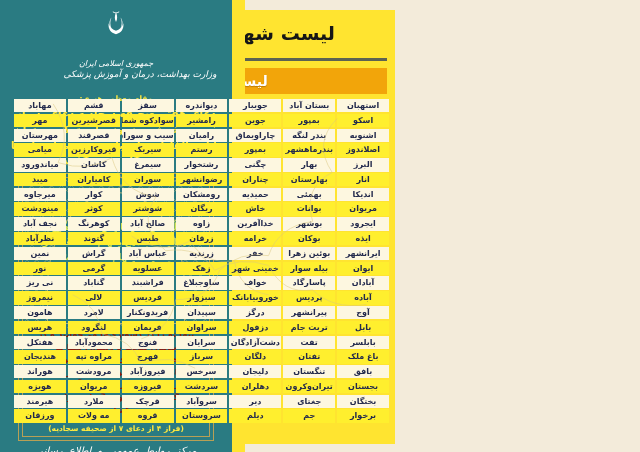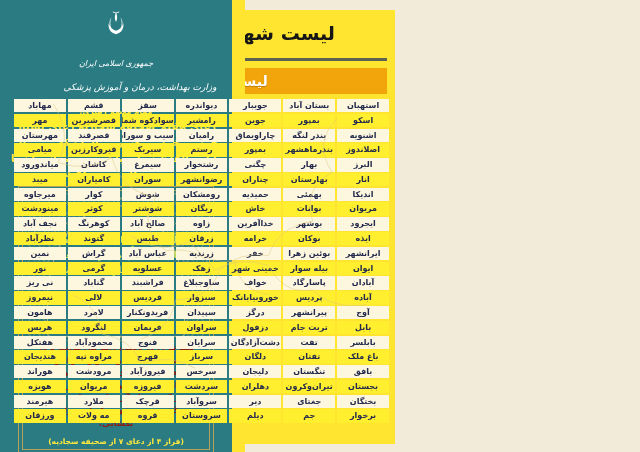--- a/index.html
+++ b/index.html
@@ -42,21 +42,21 @@
   
   .right-panel{
     position:absolute; top:0; left:0; width:245px; height:452px; display:flex;
   }
   .yellow-strip{ width:13px; background:#ffe430; height:100%; }
   .teal{
     flex:1; background:#2a7b82; color:#fff; text-align:center; position:relative;
   }
   .emblem{ margin-top:9px; height:28px; }
   .gov-line1{ font-size:8px; font-style:italic; color:#fff; margin-top:18px; }
-  .gov-line2{ font-size:9px; font-style:italic; color:#fff; margin-top:14px;padding-left:48px; }
+  .gov-line2{ font-size:9px; font-style:italic; color:#fff; margin-top:1px;padding-left:48px; }
   .attribution{ font-size:7.5px; font-weight:bold; color:#ffe93e; margin-top:15px; }
   .quote{
     font-size:10.5px; font-weight:bold; color:#ffe93e; line-height:1.5;
     padding:3px 9px 0; text-align:center;
   }
   .ornate-box{
     position:relative; width:188px; height:260px; margin:8px auto 0;
     border:1.5px solid #b8a055; outline:1px solid #b8a055; outline-offset:3px;
   }
   .lattice{

